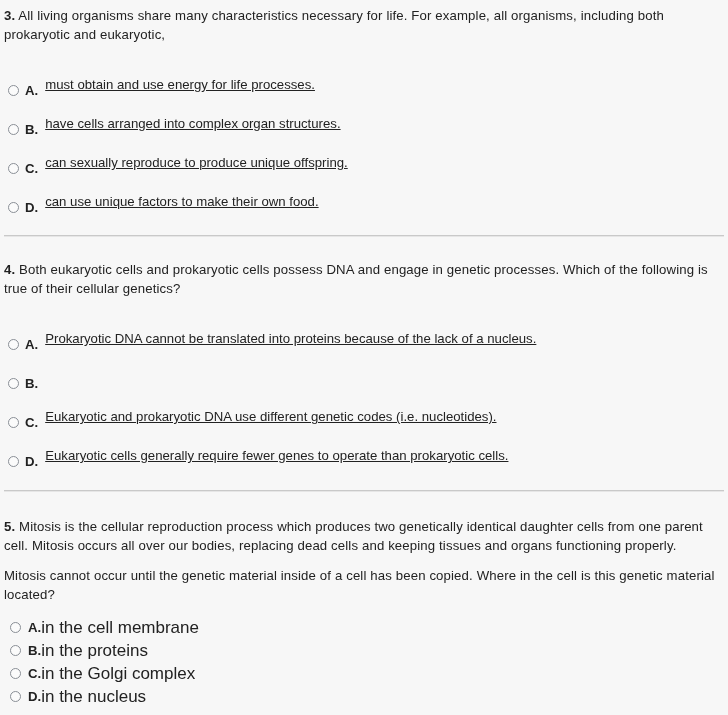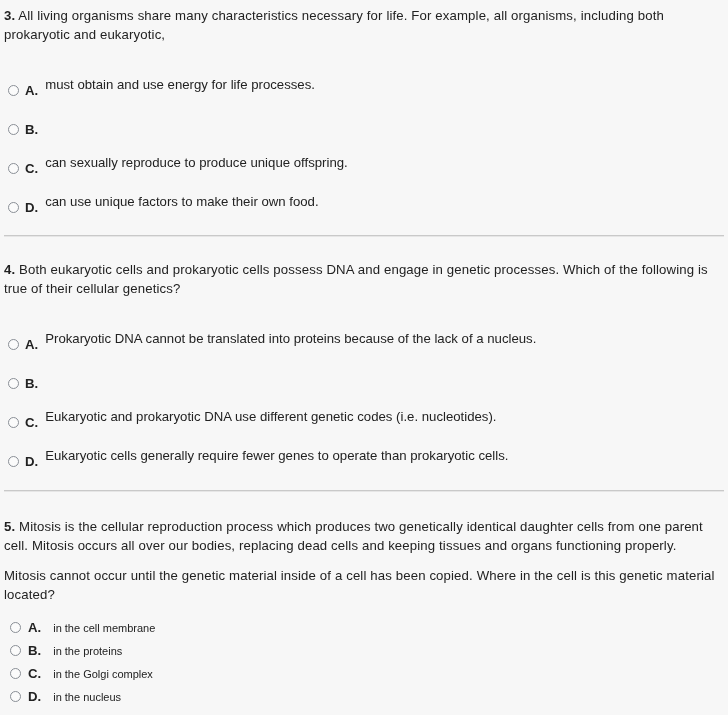--- a/index.html
+++ b/index.html
@@ -76,20 +76,21 @@
     line-height: 13px;
     margin-bottom: 0px;
   }
   .opt-stacked .otext {
     flex: 1 1 auto;
     font-size: 13.2px;
     line-height: 14px;
     color: #222222;
     margin-left: 7px;
     margin-bottom: 5px;
+    text-decoration: underline;
   }
 
   
   .options-inline {
     margin-top: 12px;
   }
   .opt-inline {
     display: flex;
     align-items: center;
     height: 23px;
@@ -105,23 +106,23 @@
     box-sizing: border-box;
   }
   .opt-inline .letter {
     flex: 0 0 auto;
     font-size: 13.2px;
     font-weight: bold;
     color: #222222;
   }
   .opt-inline .otext {
     flex: 0 1 auto;
-    font-size: 11px;
-    color: #222222;
-    margin-left: 12px;
+    font-size: 17px;
+    color: #222222;
+    margin-left: 0;
   }
 
   
   .sp-q3-top { height: 6px; }
   .sp-before-div1 { height: 21px; }
   .sp-after-div1 { height: 23px; }
   .sp-before-div2 { height: 22px; }
   .sp-after-div2 { height: 25px; }
 </style>
 </head>
@@ -135,20 +136,21 @@
 
     <div class="options-stacked">
       <div class="opt-stacked">
         <span class="radio"></span>
         <span class="letter">A.</span>
         <span class="otext">must obtain and use energy for life processes.</span>
       </div>
       <div class="opt-stacked">
         <span class="radio"></span>
         <span class="letter">B.</span>
+        <span class="otext">have cells arranged into complex organ structures.</span>
       </div>
       <div class="opt-stacked">
         <span class="radio"></span>
         <span class="letter">C.</span>
         <span class="otext">can sexually reproduce to produce unique offspring.</span>
       </div>
       <div class="opt-stacked">
         <span class="radio"></span>
         <span class="letter">D.</span>
         <span class="otext">can use unique factors to make their own food.</span>

